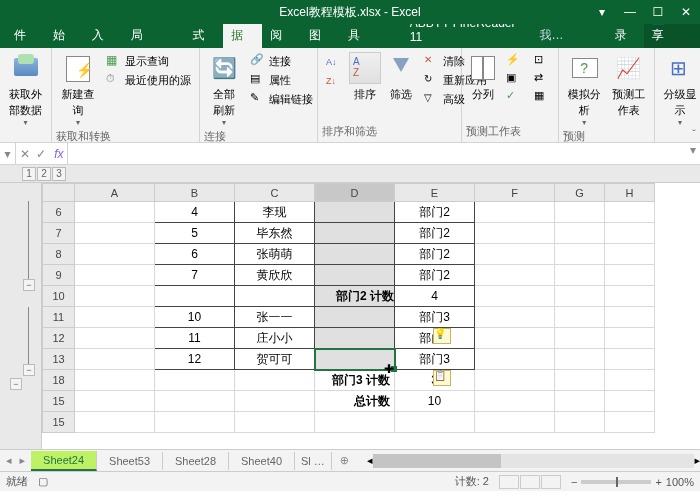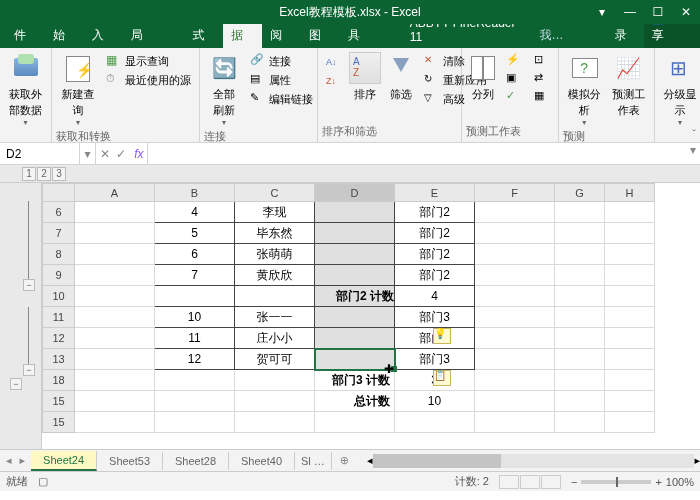--- a/index.html
+++ b/index.html
@@ -48,21 +48,21 @@
 td{border:1px solid #d9d9d9;height:21px;text-align:center;font-size:12px;background:#fff;}
 td.b{border:1px solid #444;}
 td.sel{background:#fff;outline:2px solid #227447;outline-offset:-1px;position:relative}
 .fill-handle{position:absolute;right:-3px;bottom:-3px;width:6px;height:6px;background:#227447;}
 .smartbtn{position:absolute;width:18px;height:16px;border:1px solid #c9b560;background:#fffad1;display:flex;align-items:center;justify-content:center;font-size:10px;cursor:pointer;}
 .cursor-cross{position:absolute;font-size:12px;color:#000;}
 .sheettabs{height:22px;border-top:1px solid #ccc;display:flex;align-items:center;background:#f3f3f3;font-size:11px;}
 .nav{display:flex;padding:0 6px;gap:8px;color:#888;}
 .nav span{cursor:pointer;}
 .shtab{padding:3px 12px;border-right:1px solid #ccc;cursor:pointer;color:#666;}
-.shtab.active{background:#fef9c3;border-bottom:2px solid #227447;color:#227447;}
+.shtab.active{background:#bef264;border-bottom:2px solid #227447;color:#227447;}
 .shtab.ell{padding:3px 6px;}
 .newsh{padding:0 8px;color:#888;cursor:pointer;}
 .hscroll{flex:1;display:flex;align-items:center;padding-left:10px;}
 .hscroll .bar{flex:1;height:14px;background:#e4e4e4;position:relative;}
 .hscroll .thumb{position:absolute;left:0;top:0;width:40%;height:100%;background:#c4c4c4;}
 .statusbar{height:20px;background:#f3f3f3;border-top:1px solid #ccc;display:flex;align-items:center;font-size:11px;color:#555;padding:0 6px;gap:10px;}
 .statusbar .spacer{flex:1;}
 .statusbar .vbtns{display:flex;gap:1px;}
 .statusbar .vbtns span{width:20px;height:14px;border:1px solid #ccc;display:block;cursor:pointer;}
 .zoom{display:flex;align-items:center;gap:4px;}
@@ -282,21 +282,20 @@
           <div class="txt">分级显示</div>
           <div class="ddarr">▾</div>
         </div>
       </div>
     <div class="label"></div>
   </div>
   <div class="collapse">ˇ</div>
 </div>
 
 <div class="namebox-row">
-  <div class="namebox">D2</div>
   <div class="nbdd">▾</div>
   <div class="fx-btns">
       <span>✕</span>
       <span>✓</span>
     </div>
   <div class="fx">fx</div>
   <div class="formula-bar"></div>
   <div class="dd">▾</div>
 </div>
 

